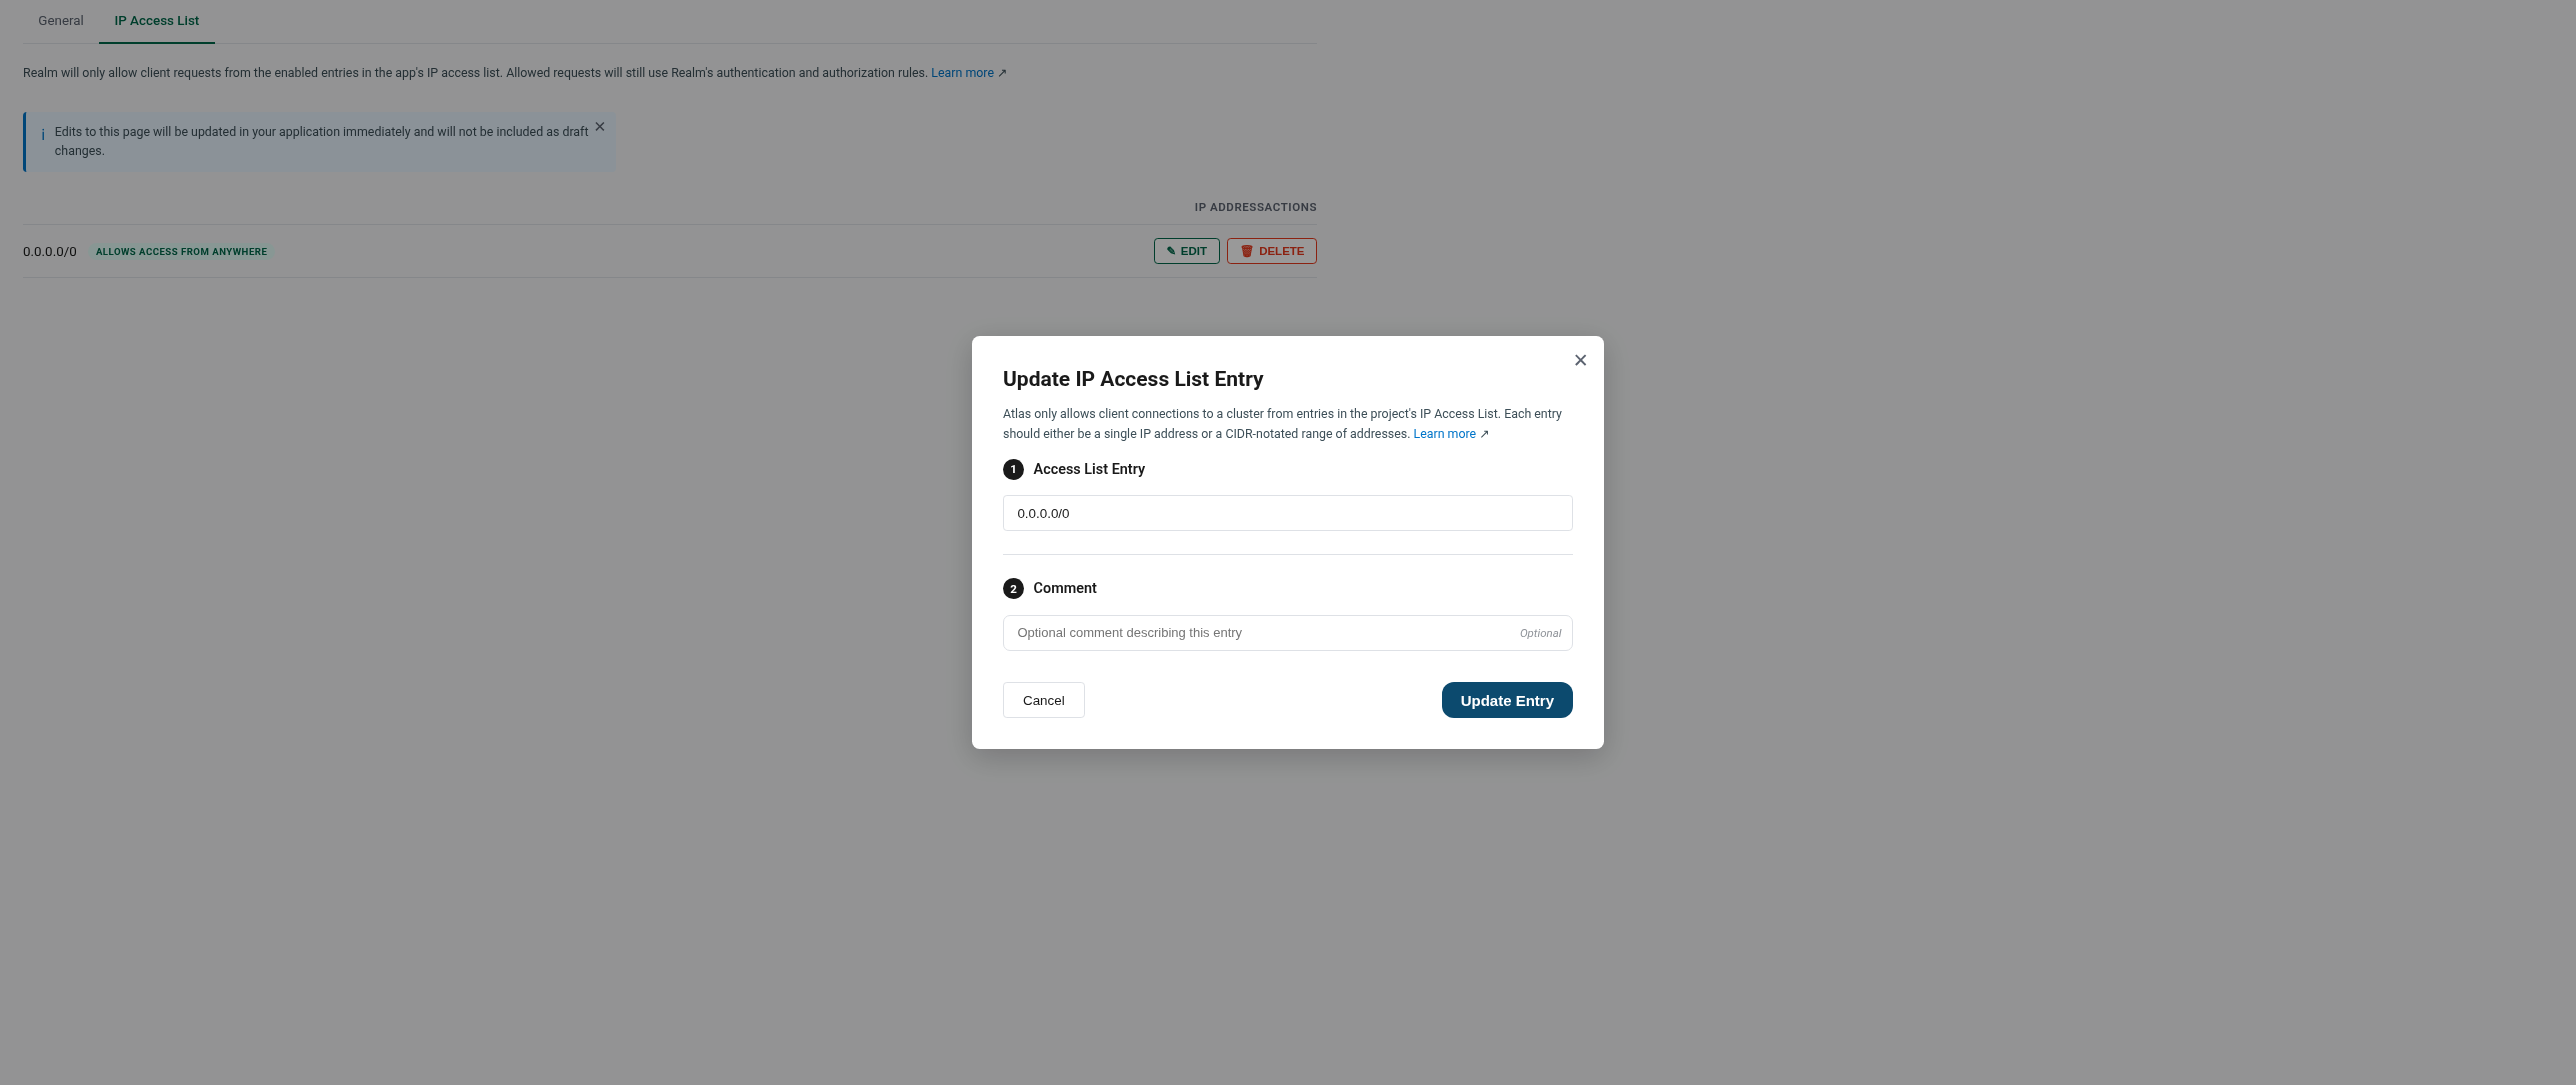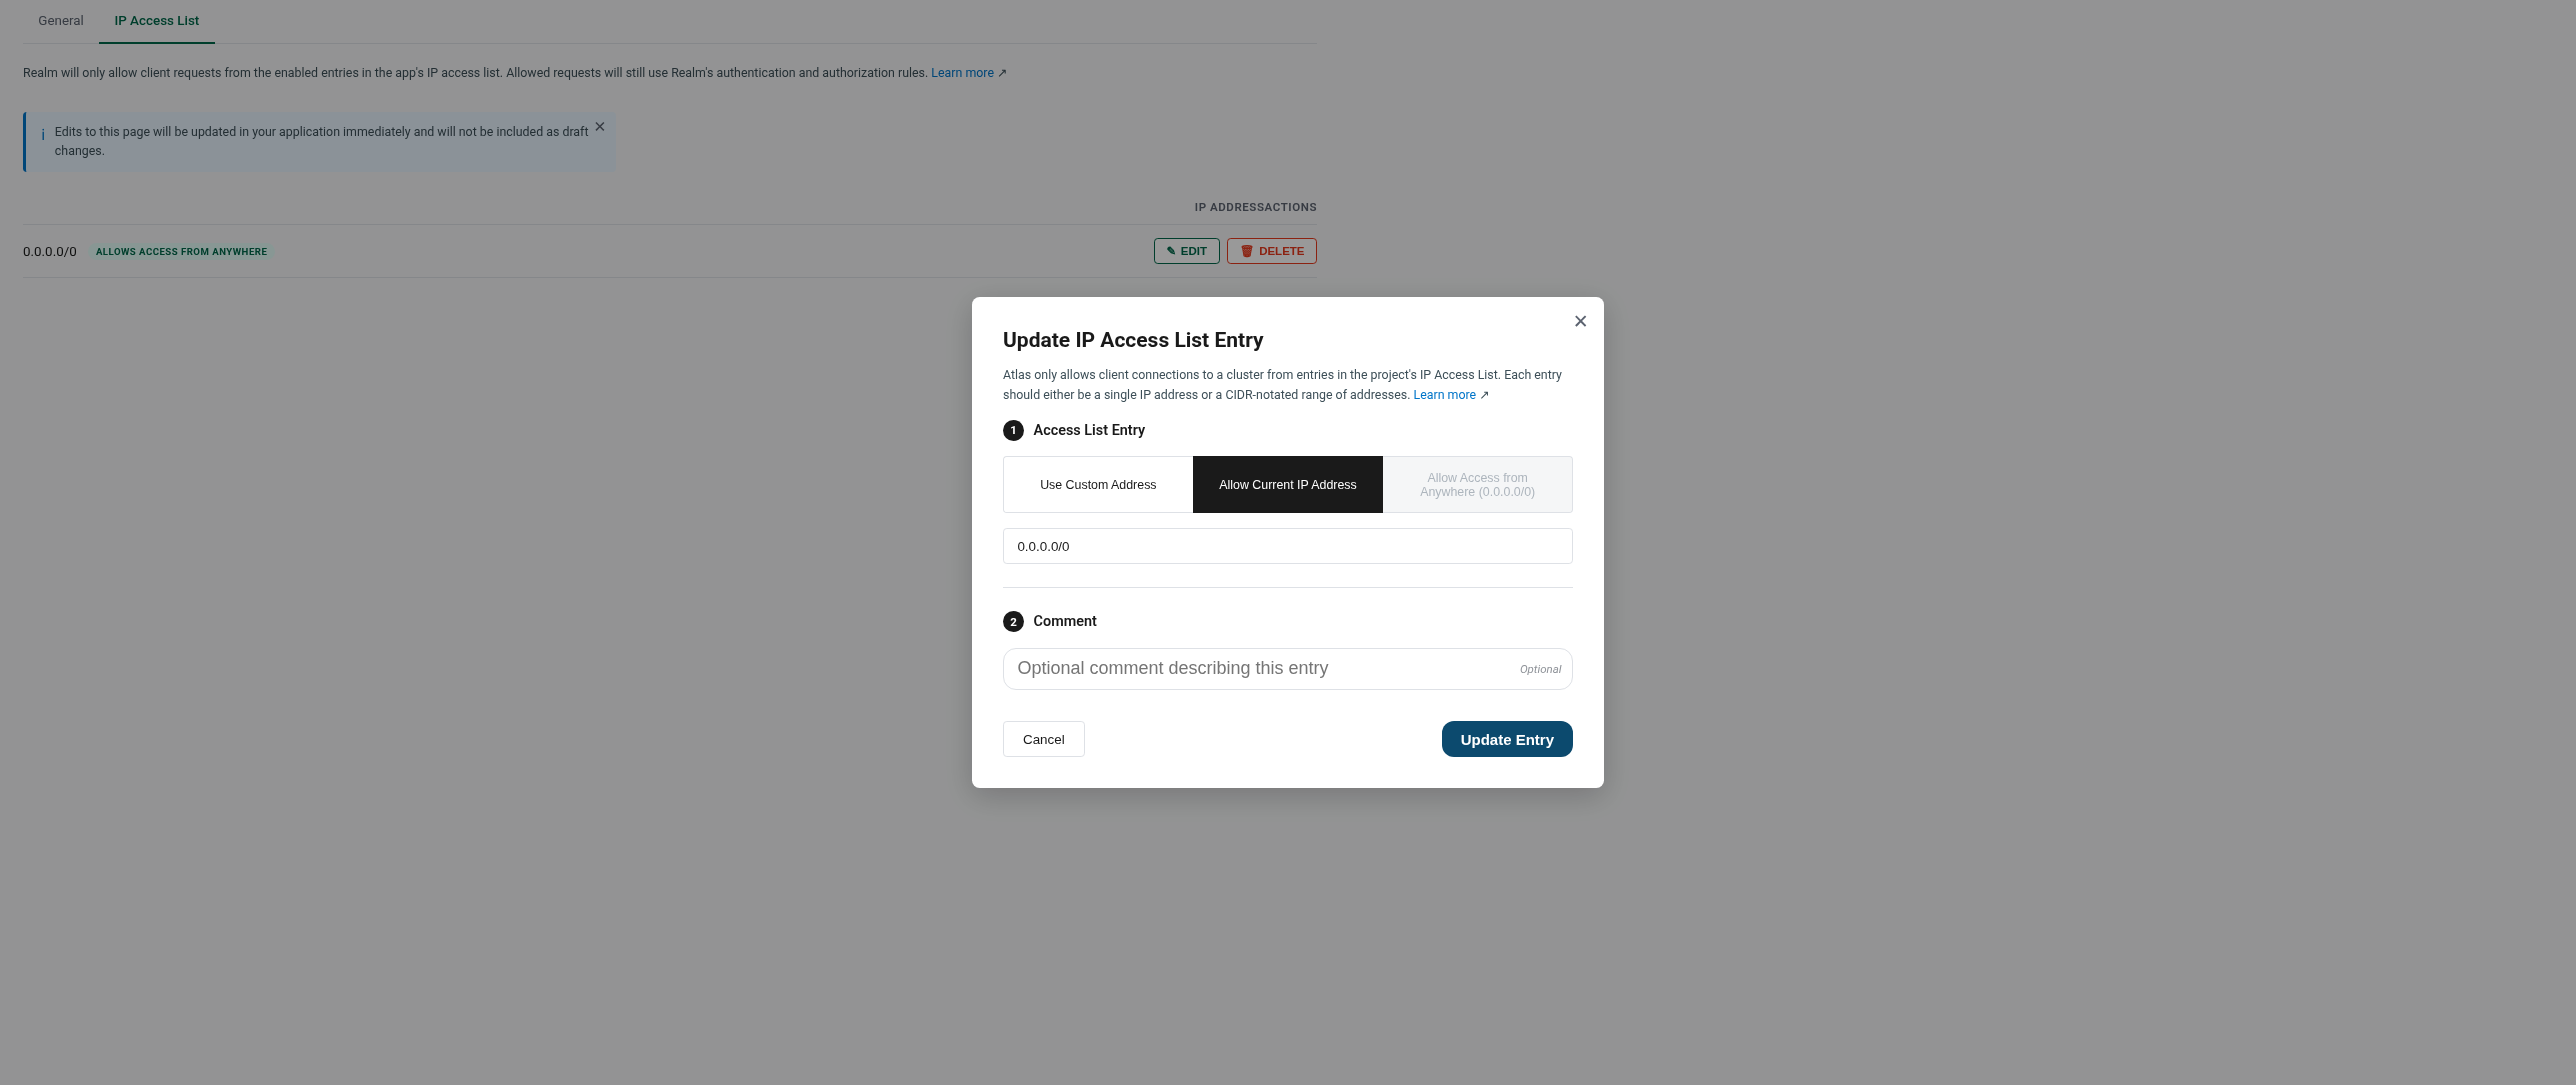--- a/index.html
+++ b/index.html
@@ -307,22 +307,22 @@
 
     .comment-input-wrapper {
       position: relative;
       margin-bottom: 7.7px;
     }
 
     .comment-input-field {
       width: 100%;
       padding: 9.6px 77px 9.6px 13.4px;
       border: 1px solid #dee1e6;
-      border-radius: 13px;
-      font-size: 18px;
+      border-radius: 7px;
+      font-size: 13px;
       color: #1a1a1a;
       outline: none;
     }
 
     .optional-badge {
       position: absolute;
       right: 11.5px;
       top: 50%;
       transform: translateY(-50%);
       font-size: 11.5px;
@@ -416,25 +416,20 @@
       <a href="#">Learn more</a>
       <span>↗</span>
     </p>
 
     
     <div class="section-header">
       <div class="section-number">1</div>
       <span class="section-title">Access List Entry</span>
     </div>
 
-    <div class="button-group">
-      <button class="btn-option">Use Custom Address</button>
-      <button class="btn-option">Allow Current IP Address</button>
-      <button class="btn-option">Allow Access from Anywhere (0.0.0.0/0)</button>
-    </div>
 
     <input type="text" class="text-input" value="0.0.0.0/0" style="">
 
     <hr class="divider">
 
     
     <div class="section-header">
       <div class="section-number">2</div>
       <span class="section-title">Comment</span>
     </div>

